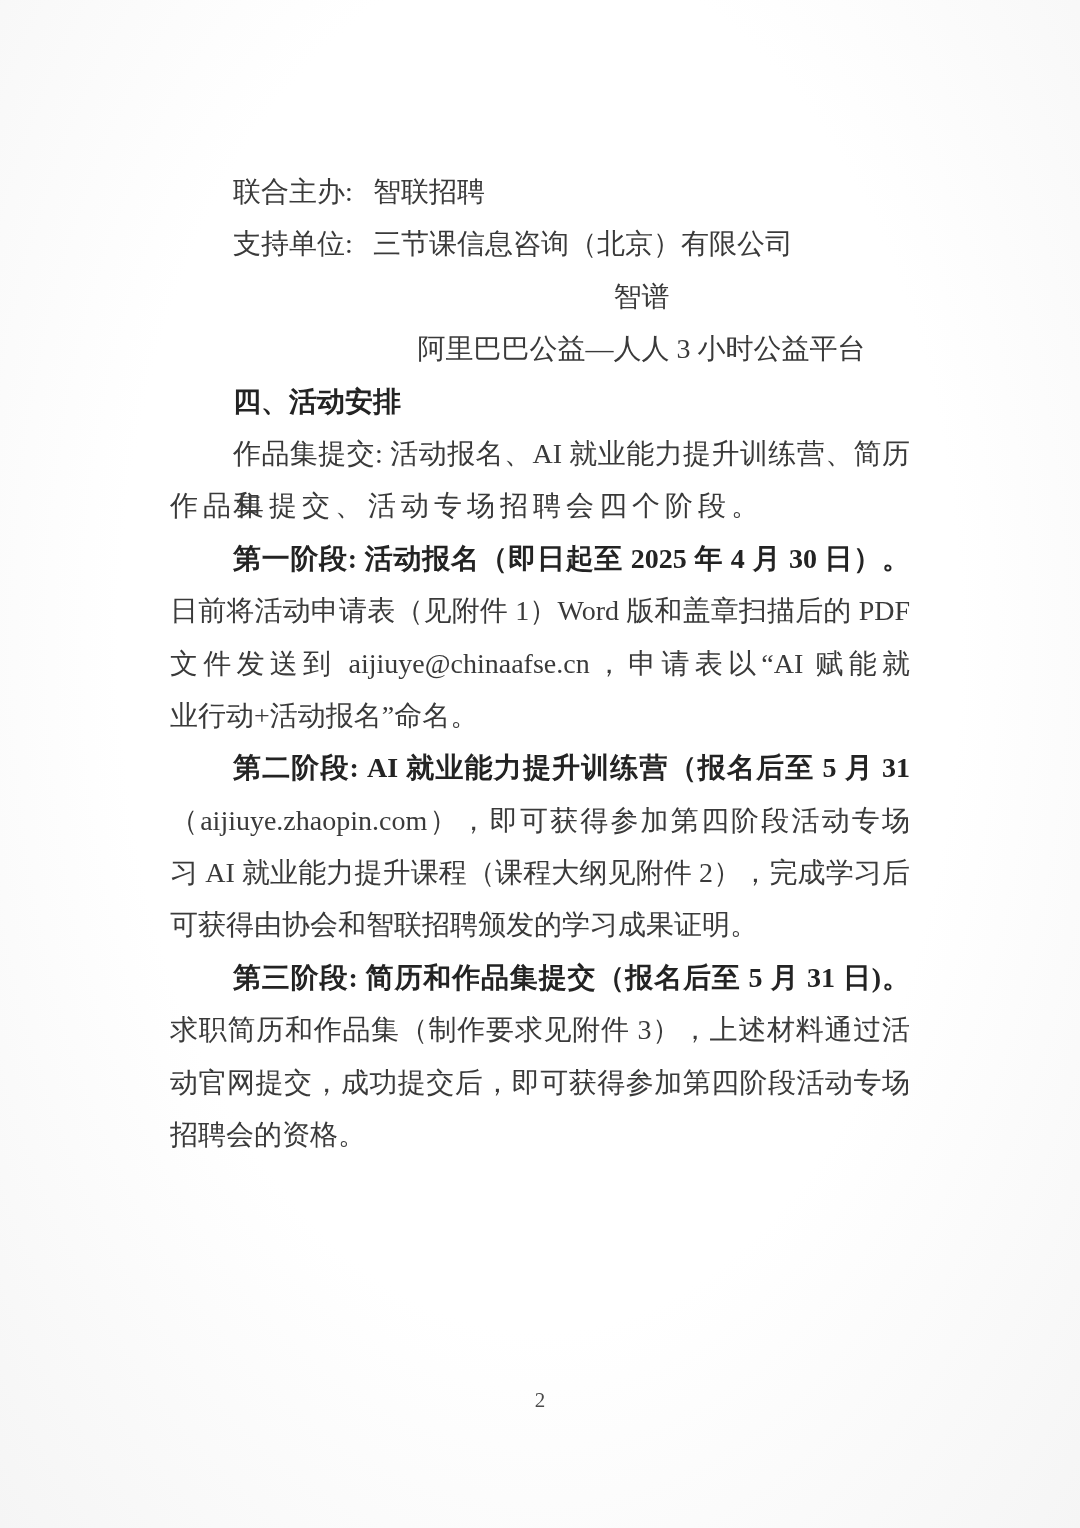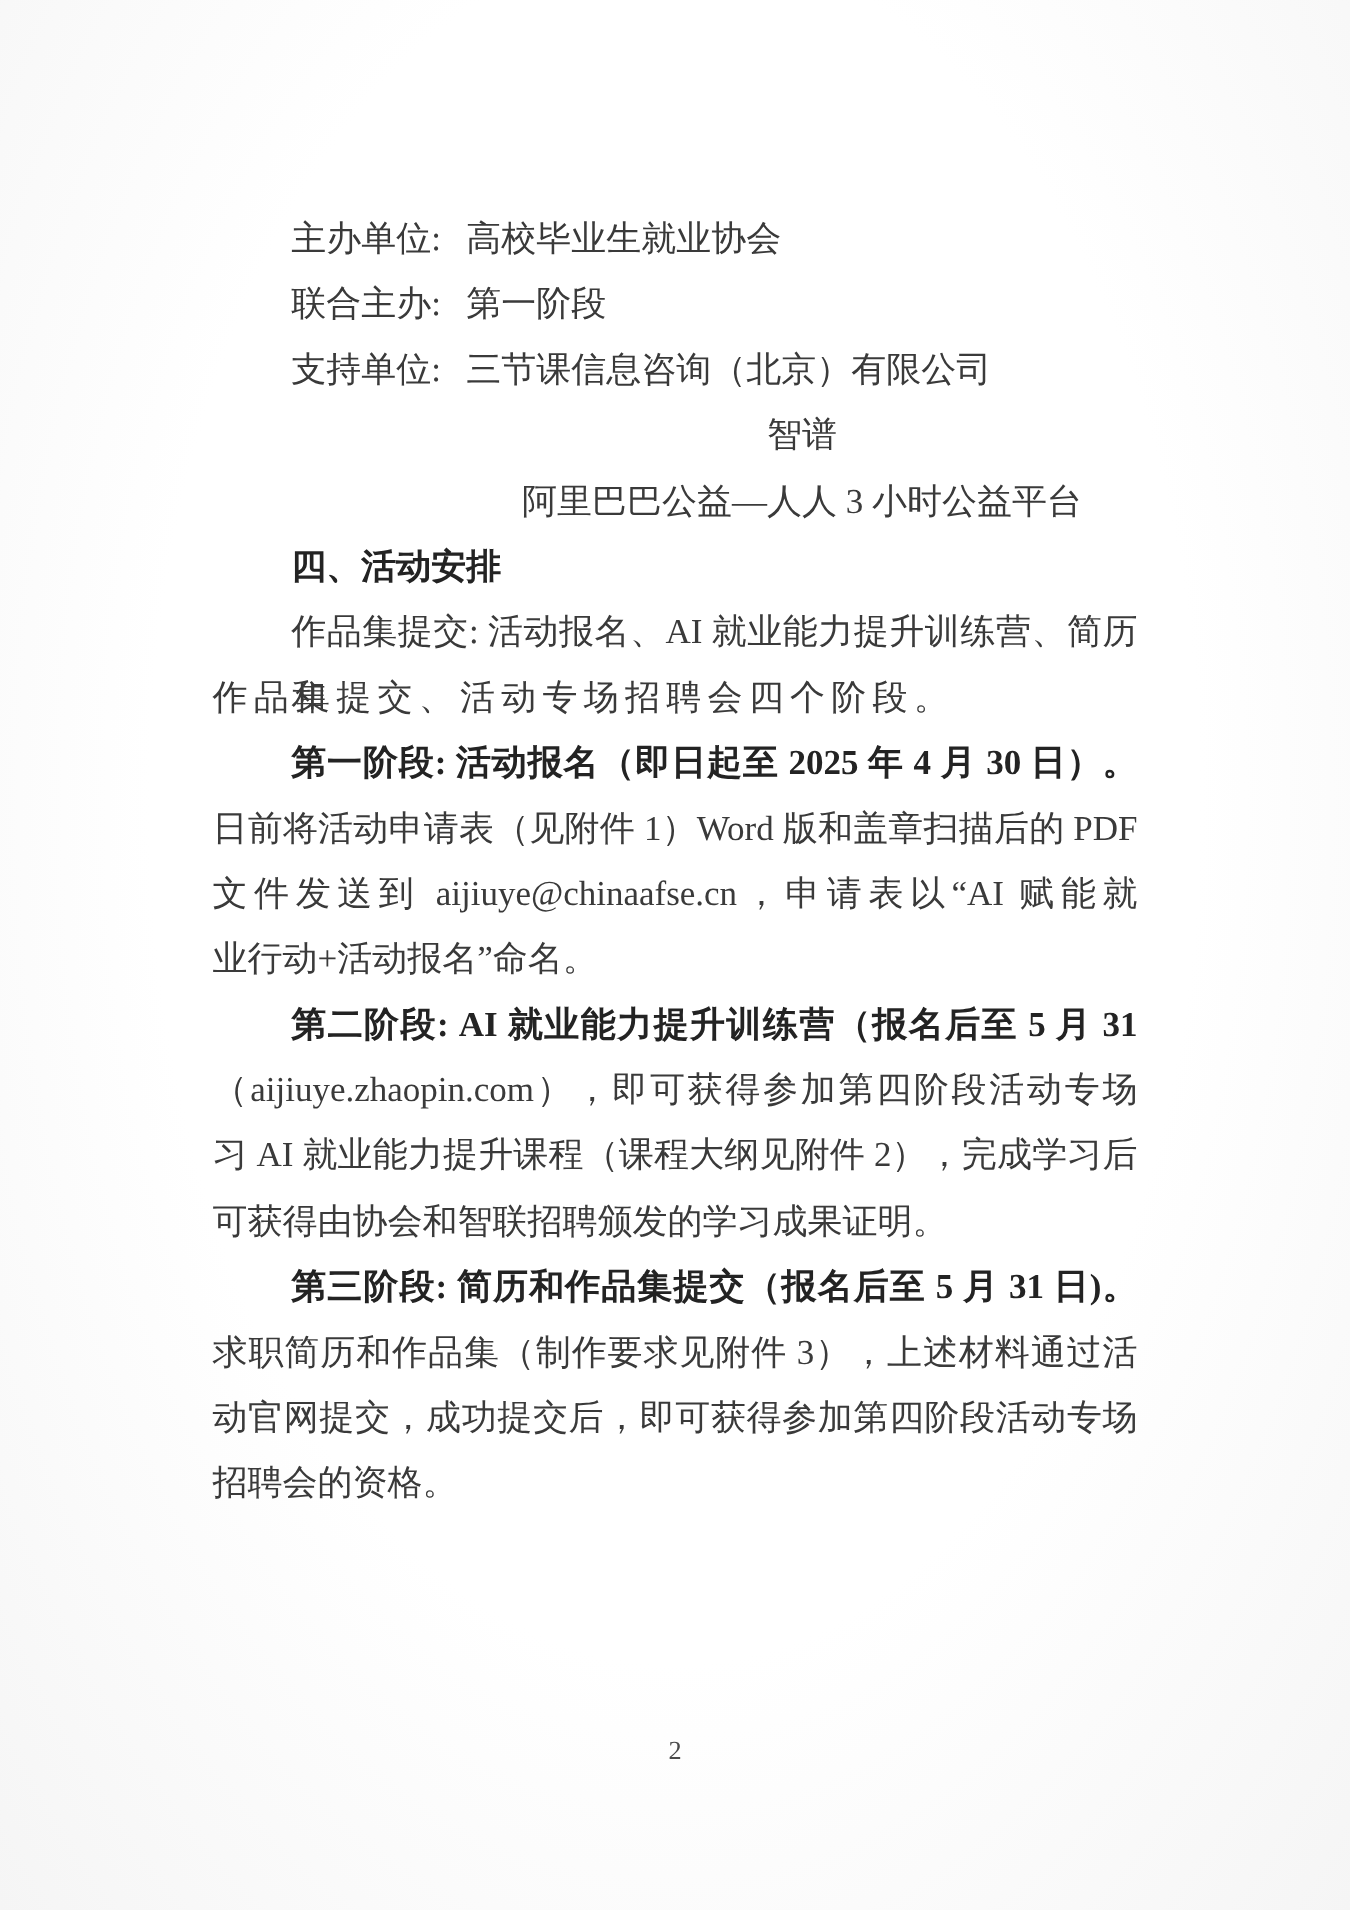--- a/index.html
+++ b/index.html
@@ -47,24 +47,21 @@
     color: #4a4a4a;
   }
 </style>
 </head>
 <body>
 
 <div class="sheet">
   <div class="content">
 
     <div class="line ind-para">
-      <span class="org-label">主办单位:</span><span>高校毕业生就业协会</span>
-    </div>
-    <div class="line ind-para">
-      <span class="org-label">联合主办:</span><span>第一阶段</span>
+      <span class="org-label">联合主办:</span><span>智联招聘</span>
     </div>
     <div class="line ind-para">
       <span class="org-label">支持单位:</span><span>三节课信息咨询（北京）有限公司</span>
     </div>
     <div class="line ind-value">智谱</div>
     <div class="line ind-value">阿里巴巴公益—人人 3 小时公益平台</div>
 
     <div class="line ind-para bold">四、活动安排</div>
 
     <div class="line ind-para fill">作品集提交: 活动报名、AI 就业能力提升训练营、简历和</div>

